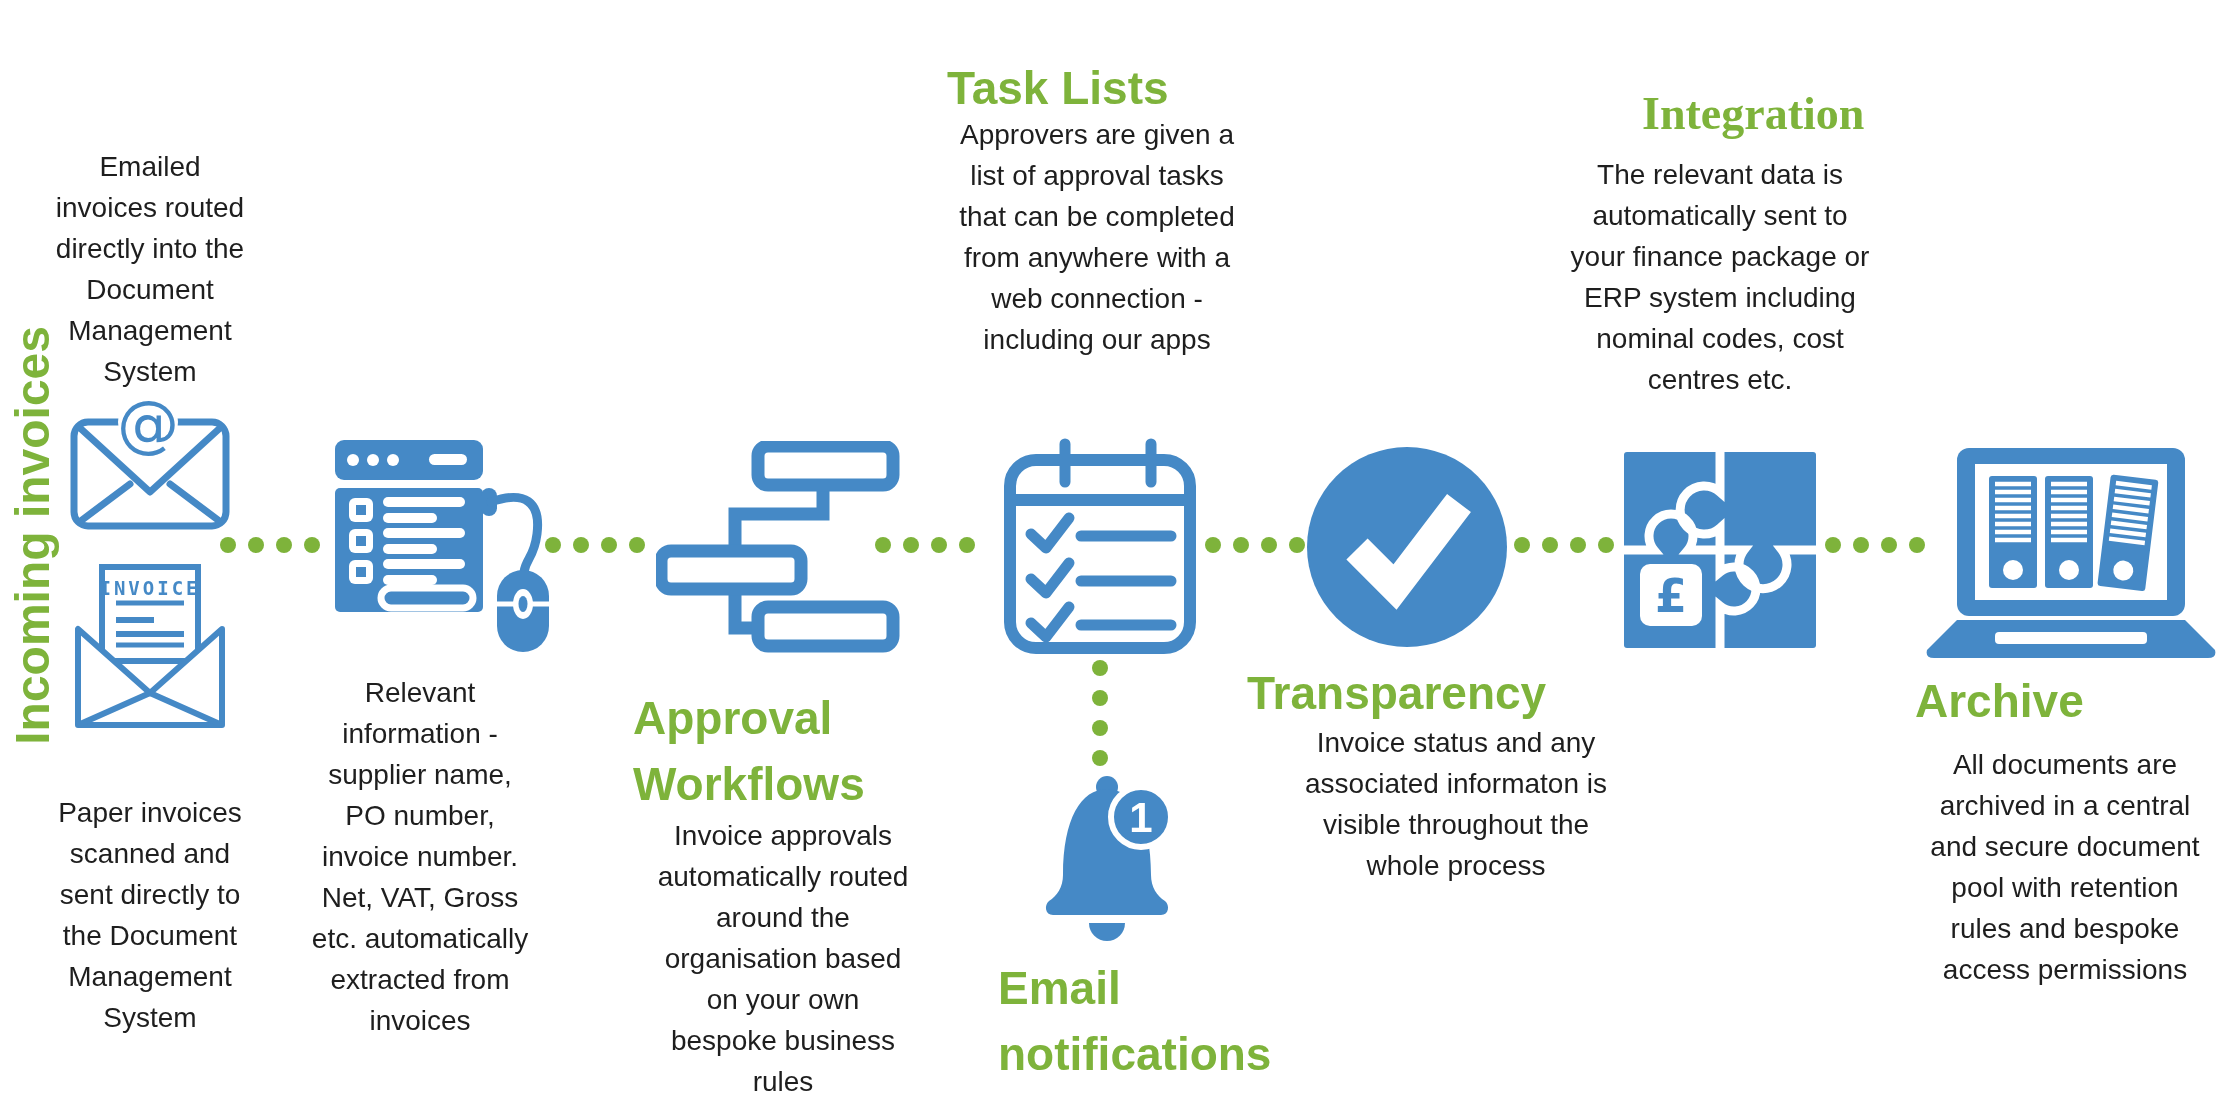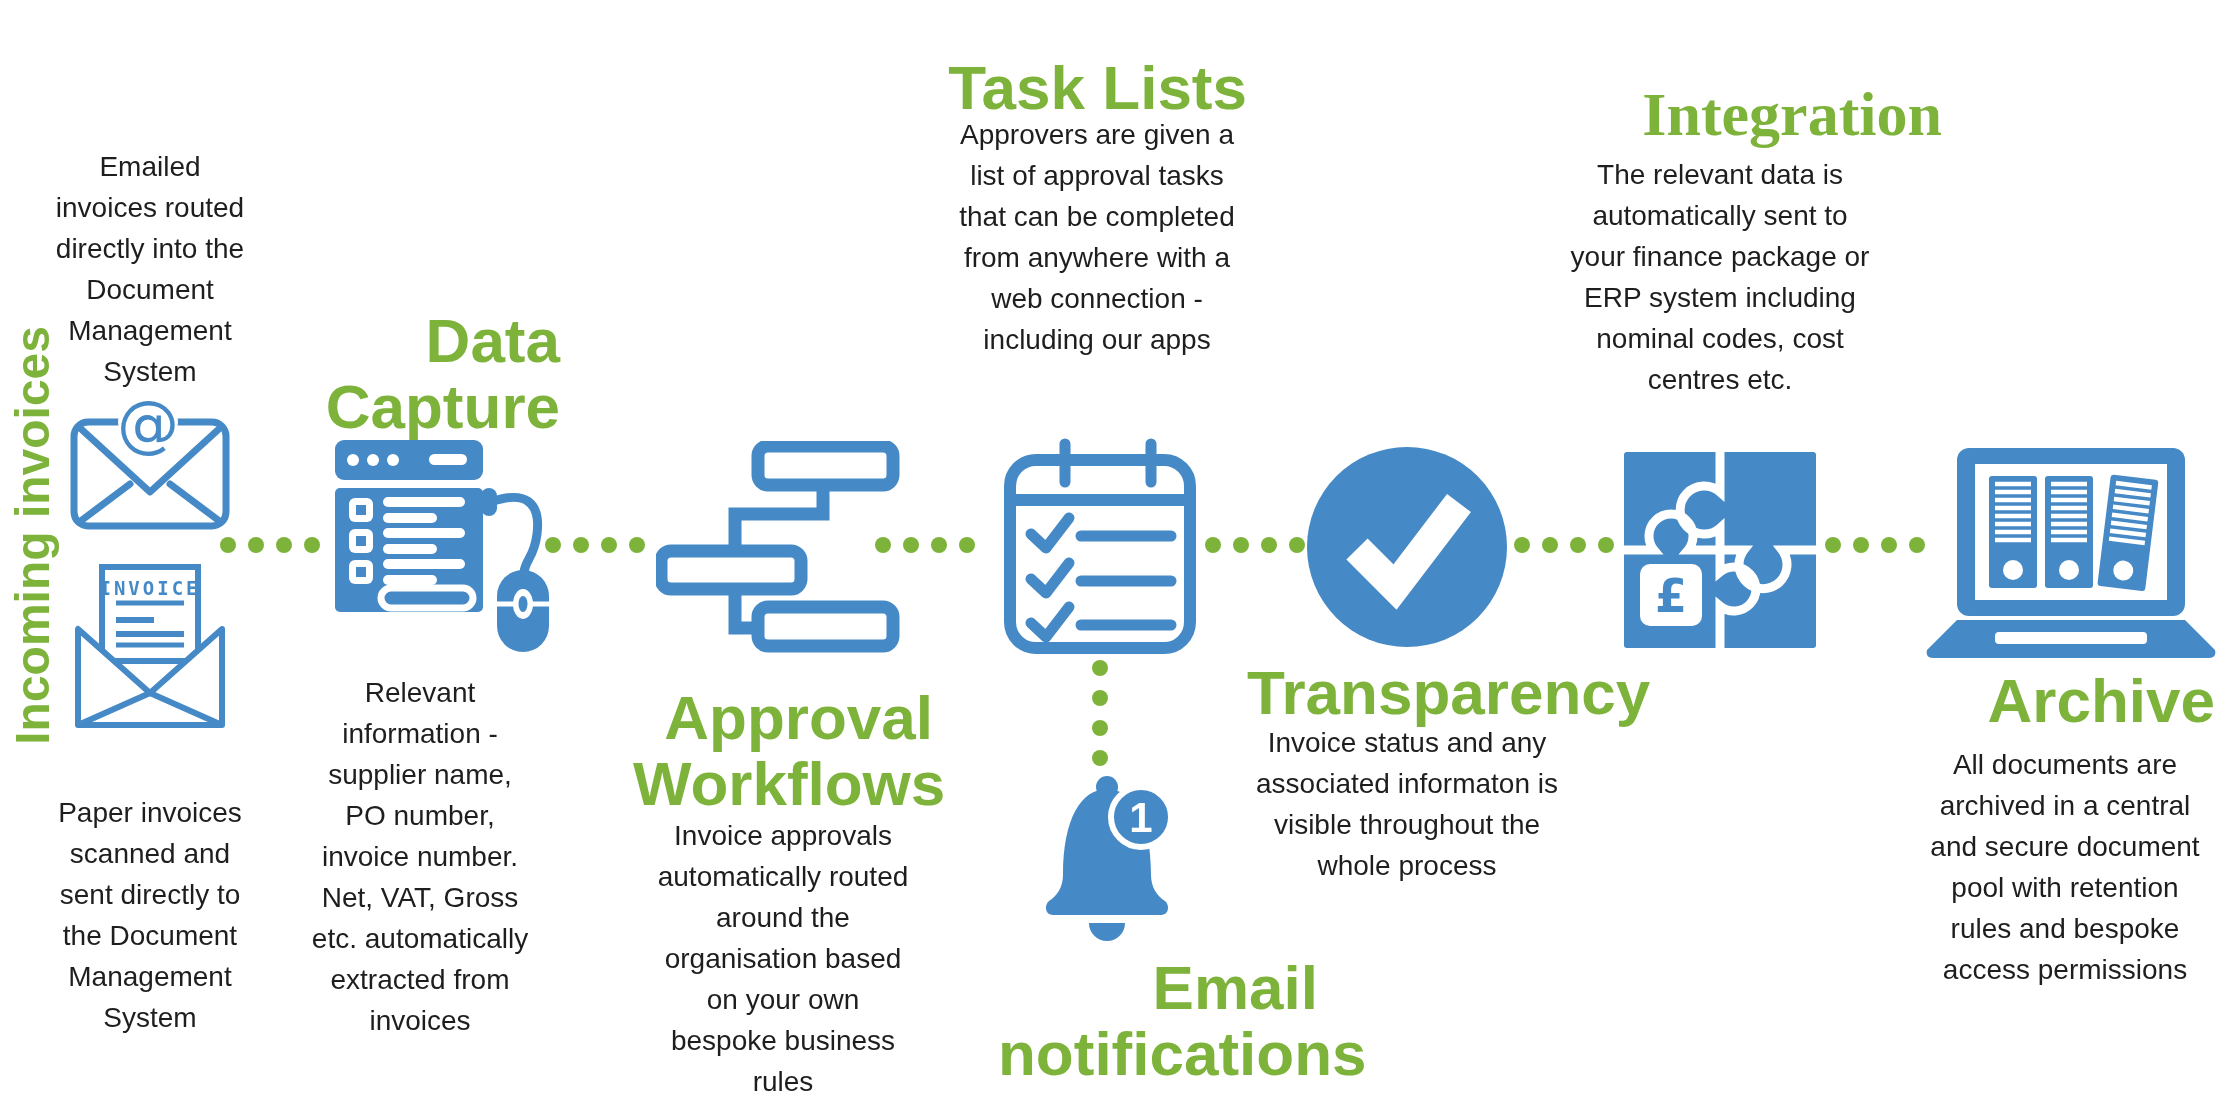--- a/index.html
+++ b/index.html
@@ -4,21 +4,21 @@
 <style>
   :root { --blue:#4589c6; --green:#7eb33b; --ink:#1e1e1e; }
   * { box-sizing:border-box; }
   html,body { margin:0; padding:0; background:#fff; }
   #canvas {
     position:relative; width:2240px; height:1120px; background:#fff;
     overflow:hidden; font-family:"Liberation Sans", sans-serif;
   }
   .sec-title {
     position:absolute; color:var(--green); font-weight:bold;
-    font-size:62px; line-height:66px; text-align:right; white-space:pre-line;
+    font-size:46px; line-height:66px; text-align:left; white-space:pre-line;
   }
   .desc {
     position:absolute; color:var(--ink); font-size:28px; line-height:41px;
     text-align:center; white-space:pre-line;
   }
   .vertical-label {
     position:absolute; left:6px; top:326px;
     writing-mode:vertical-rl; transform:rotate(180deg);
     color:var(--green); font-weight:bold; font-size:48px; line-height:54px;
   }
@@ -66,22 +66,20 @@
     <path d="M6,162 L78,130 M150,162 L78,130" class="bs" stroke-width="6"></path>
   </svg>
 
   <div class="desc" style="left:35px; top:792px; width:230px;">Paper invoices
 scanned and
 sent directly to
 the Document
 Management
 System</div>
 
-  <div class="sec-title" style="left:260px; top:308px; width:300px;">Data
-Capture</div>
 
   <svg class="icon" style="left:333px; top:438px;" width="218" height="218" viewBox="0 0 218 218">
     <g>
       <rect x="2" y="2" width="148" height="40" rx="9" class="bf"></rect>
       <circle cx="20" cy="22" r="6" class="wf"></circle>
       <circle cx="40" cy="22" r="6" class="wf"></circle>
       <circle cx="60" cy="22" r="6" class="wf"></circle>
       <rect x="96" y="16" width="38" height="11" rx="5.5" class="wf"></rect>
       <rect x="2" y="50" width="148" height="124" rx="5" class="bf"></rect>
       <rect x="16" y="60" width="24" height="24" rx="6" class="wf"></rect>
@@ -170,21 +168,21 @@
   <div class="sec-title" style="left:998px; top:955px; width:320px;">Email
 notifications</div>
 
   <svg class="icon" style="left:1305px; top:445px;" width="204" height="204" viewBox="0 0 204 204">
     <circle cx="102" cy="102" r="100" class="bf"></circle>
     <path d="M52,104 L90,142 L154,58" class="ws" stroke-width="30"></path>
   </svg>
 
   <div class="sec-title" style="left:1247px; top:660px; width:320px;">Transparency</div>
 
-  <div class="desc" style="left:1237px; top:722px; width:340px;">Invoice status and any
+  <div class="desc" style="left:1286px; top:722px; width:340px;">Invoice status and any
 associated informaton is
 visible throughout the
 whole process</div>
 
   <div class="sec-title" style="left:1642px; top:81px; width:300px;font-family:Liberation Serif, serif;">Integration</div>
 
   <div class="desc" style="left:1552px; top:154px; width:336px;">The relevant data is
 automatically sent to
 your finance package or
 ERP system including

